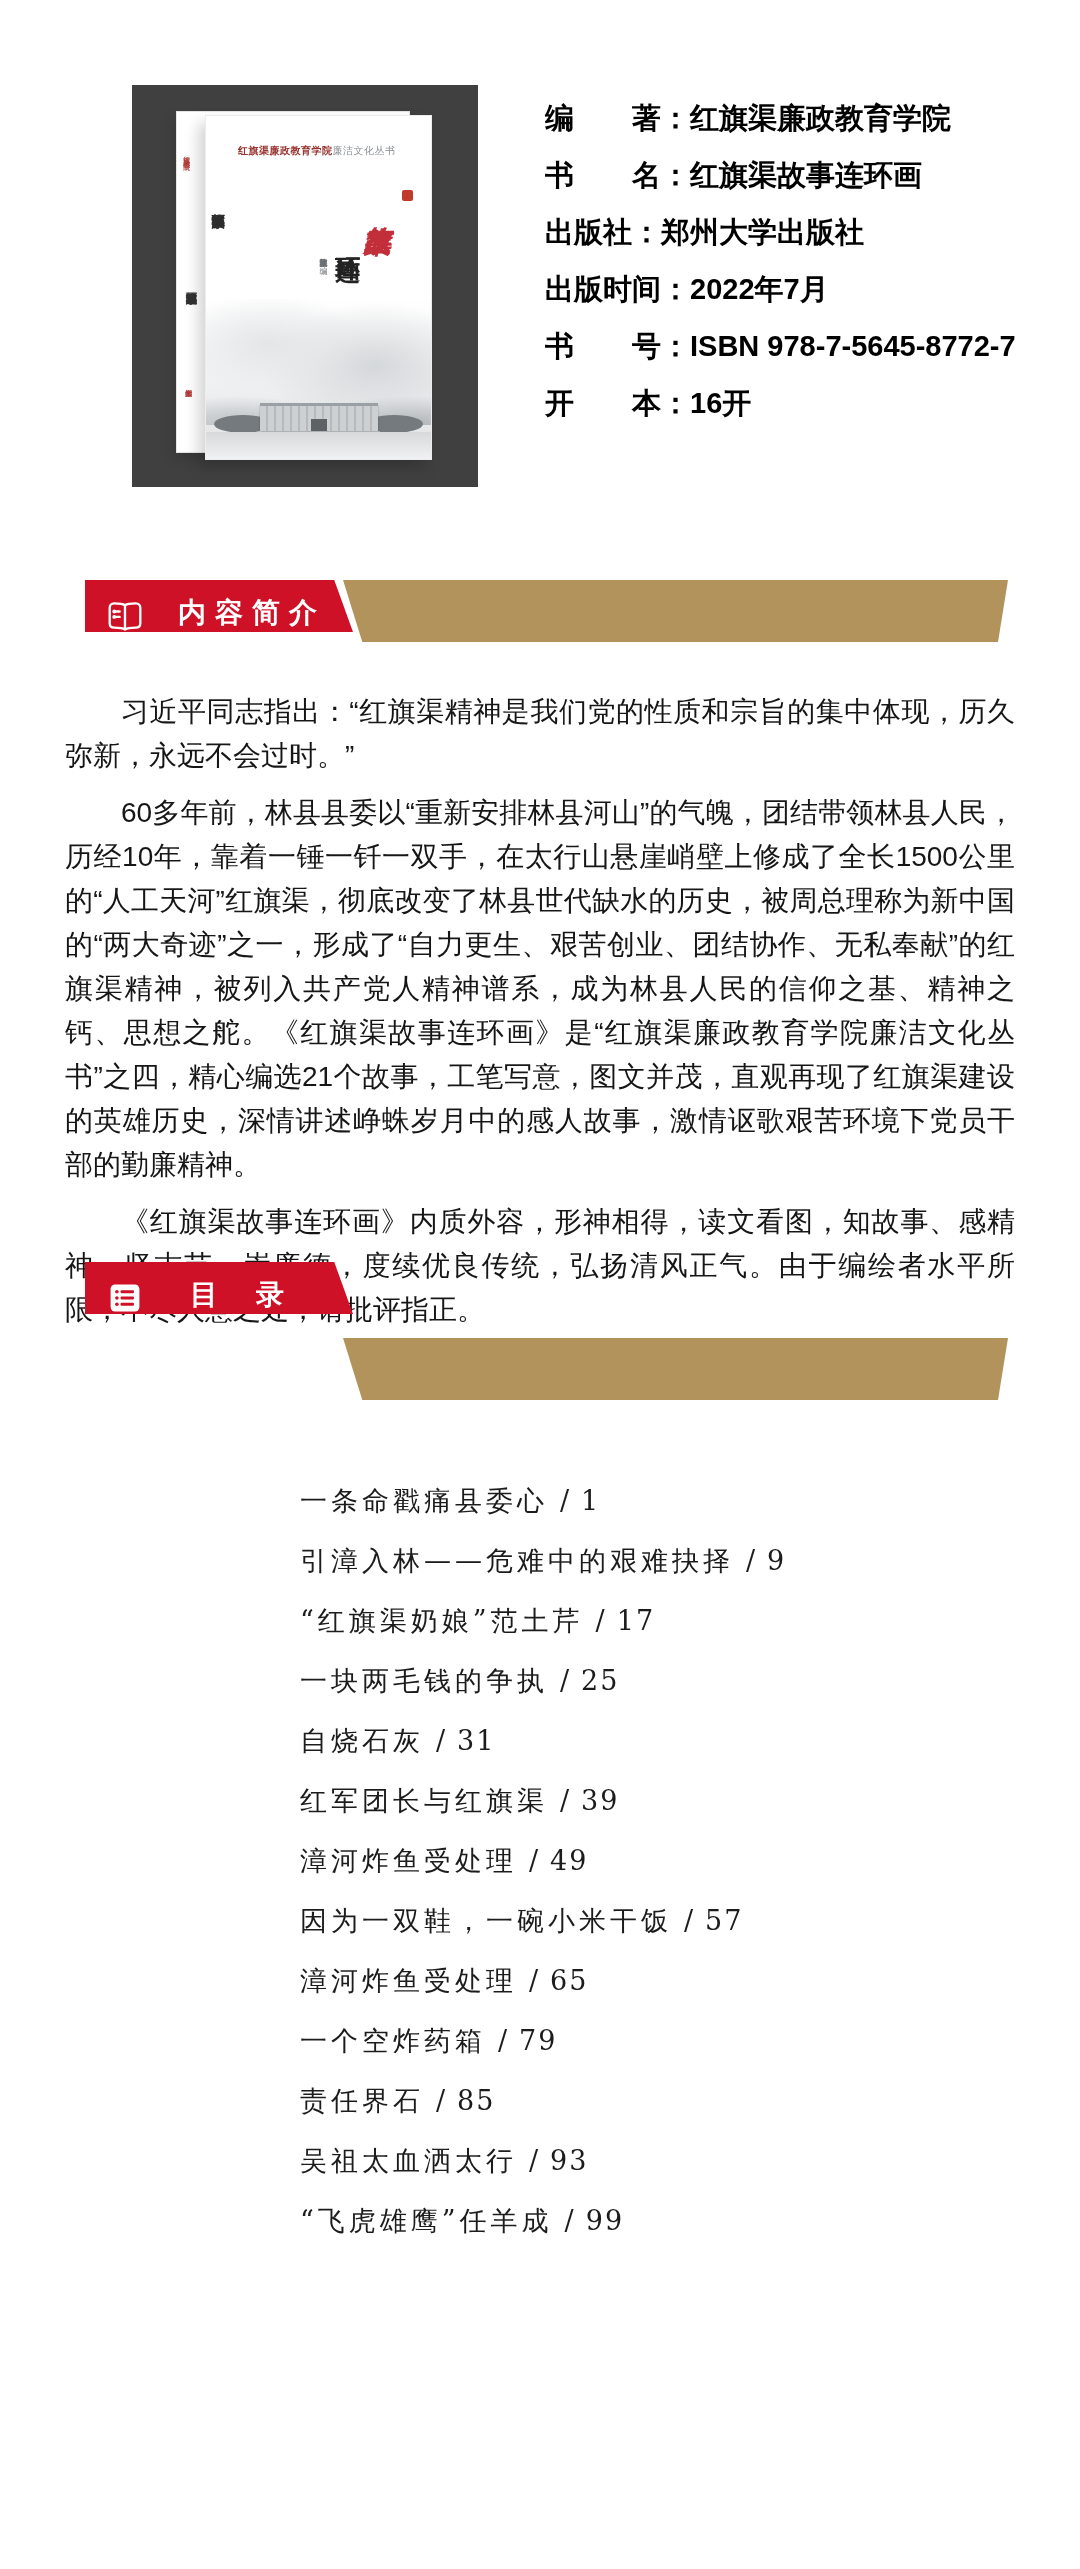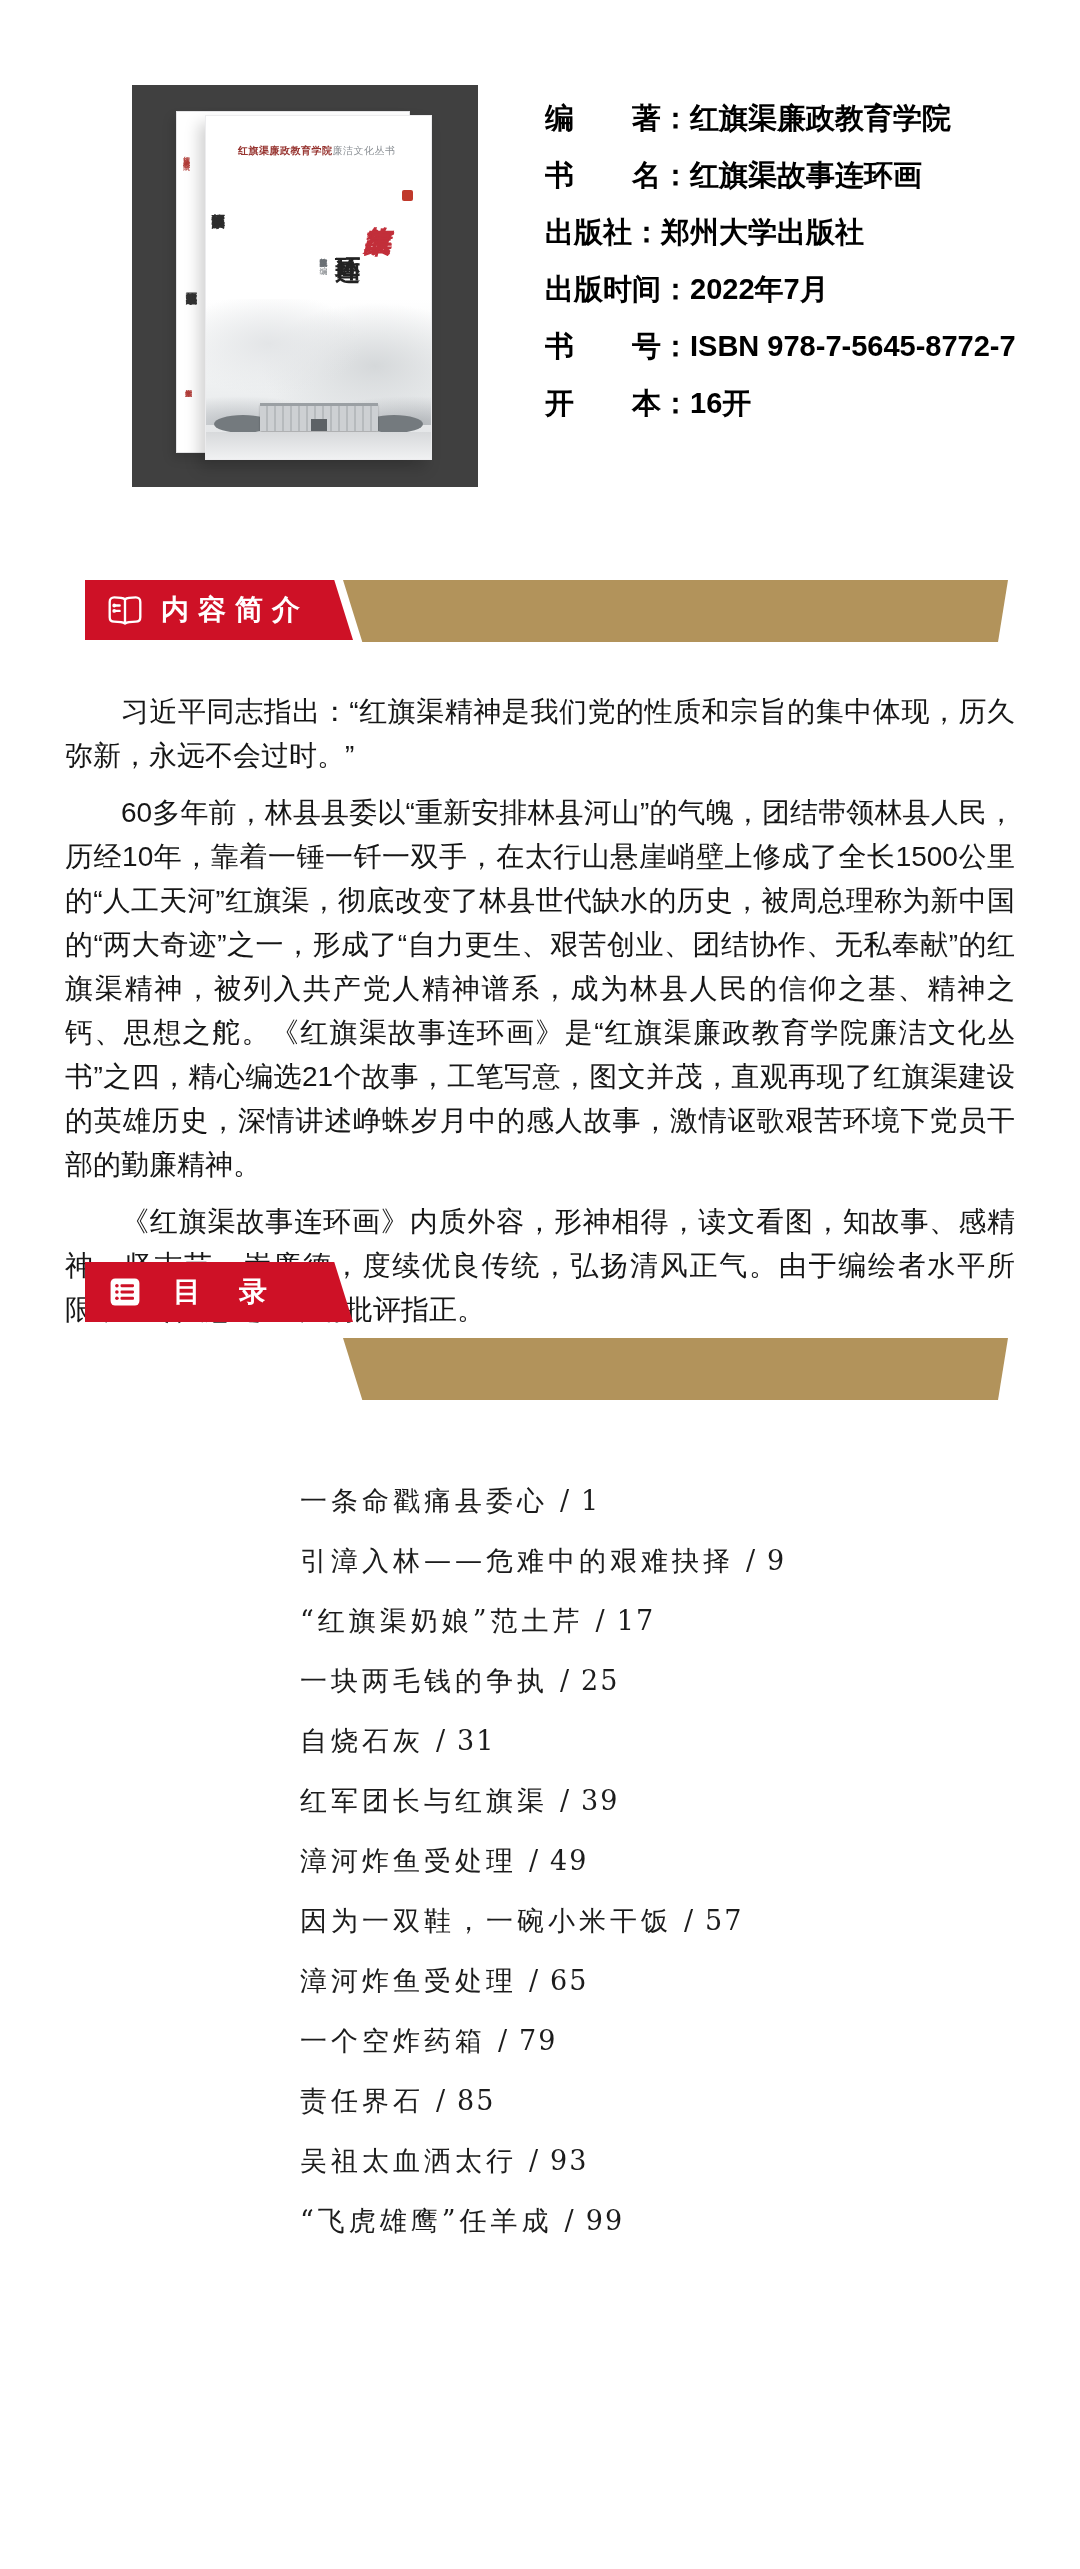--- a/index.html
+++ b/index.html
@@ -52,22 +52,22 @@
   .pub-script{position:absolute;left:50%;transform:translateX(-50%);bottom:40px;font-size:11px;
       color:#b4403c;font-family:"DejaVu Serif",serif;font-style:italic;white-space:nowrap;}
 
   
   .info-list{position:absolute;left:545px;top:90px;width:500px;}
   .info-row{height:57px;line-height:57px;font-size:29px;font-weight:bold;color:#000;white-space:nowrap;}
   .info-label{display:inline-block;}
   .info-value{display:inline-block;}
 
   
-  .banner-red{position:absolute;left:85px;width:268px;height:60px;background:#ce1126;
-      clip-path:polygon(0 0,93% 0,100% 100%,0 100%);display:flex;align-items:center;}
+  .banner-red{position:absolute;left:85px;width:268px;height:52px;background:#ce1126;
+      clip-path:polygon(0 0,93% 0,100% 100%,0 100%);display:flex;align-items:flex-end;gap:17px;}
   .banner-red.intro{top:580px;} .banner-red.toc{top:1262px;}
   .banner-gold{position:absolute;left:343px;width:665px;height:62px;background:#b2935b;
       clip-path:polygon(0 0,100% 0,98.5% 100%,2.9% 100%);}
   .banner-gold.intro{top:580px;} .banner-gold.toc{top:1338px;}
   .banner-icon{margin-left:22px;width:36px;height:32px;flex:0 0 auto;}
   .banner-label{color:#fff;font-weight:bold;font-size:28px;margin-left:18px;white-space:nowrap;}
   .banner-label.sp-intro{letter-spacing:9px;}
   .banner-label.sp-toc{letter-spacing:38px;margin-left:30px;}
 
   

